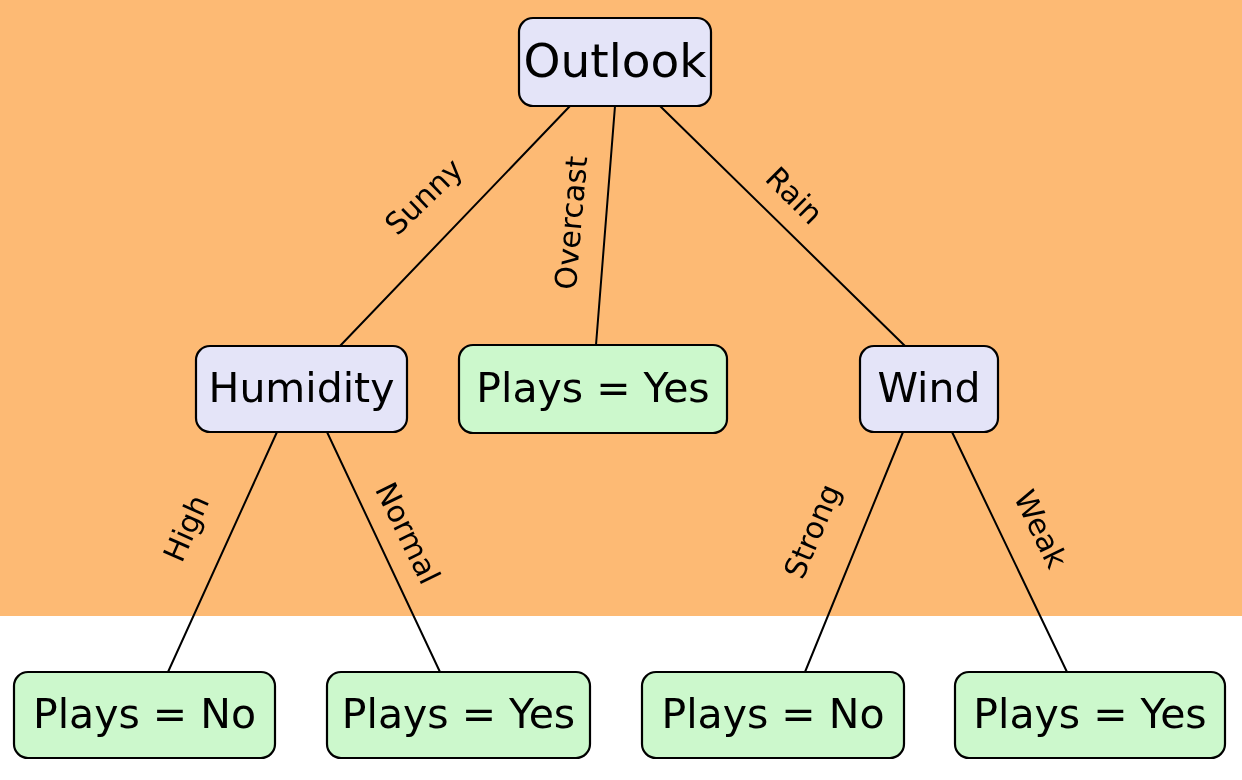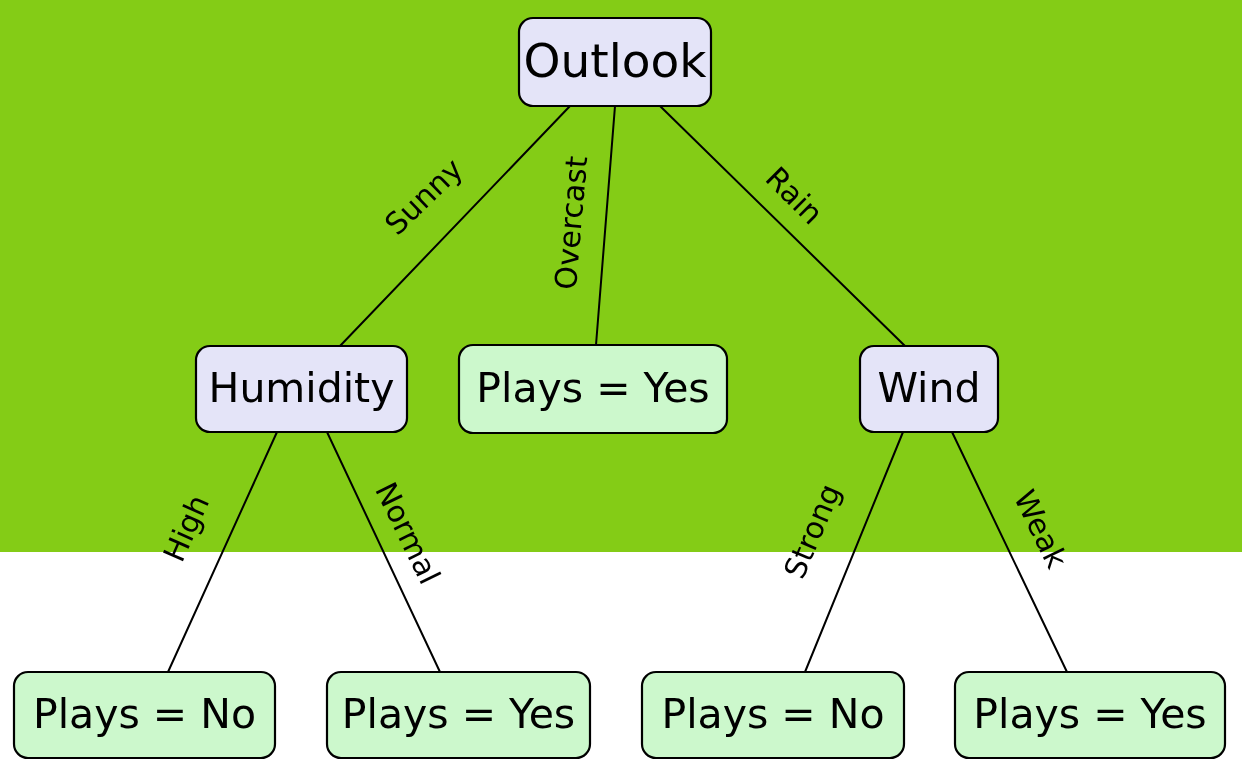--- a/index.html
+++ b/index.html
@@ -9,22 +9,22 @@
   }
   body {
     width: 1242px;
     height: 780px;
     font-family: "DejaVu Sans", sans-serif;
     overflow: hidden;
   }
   #diagram-root {
     position: relative;
     width: 1242px;
-    height: 552px;
-    background: #84cc16;
+    height: 616px;
+    background: #fdba74;
   }
   svg.tree-canvas {
     display: block;
     width: 1242px;
     height: 780px;
   }
   .edge-line {
     stroke: #000000;
     stroke-width: 2;
     fill: none;

